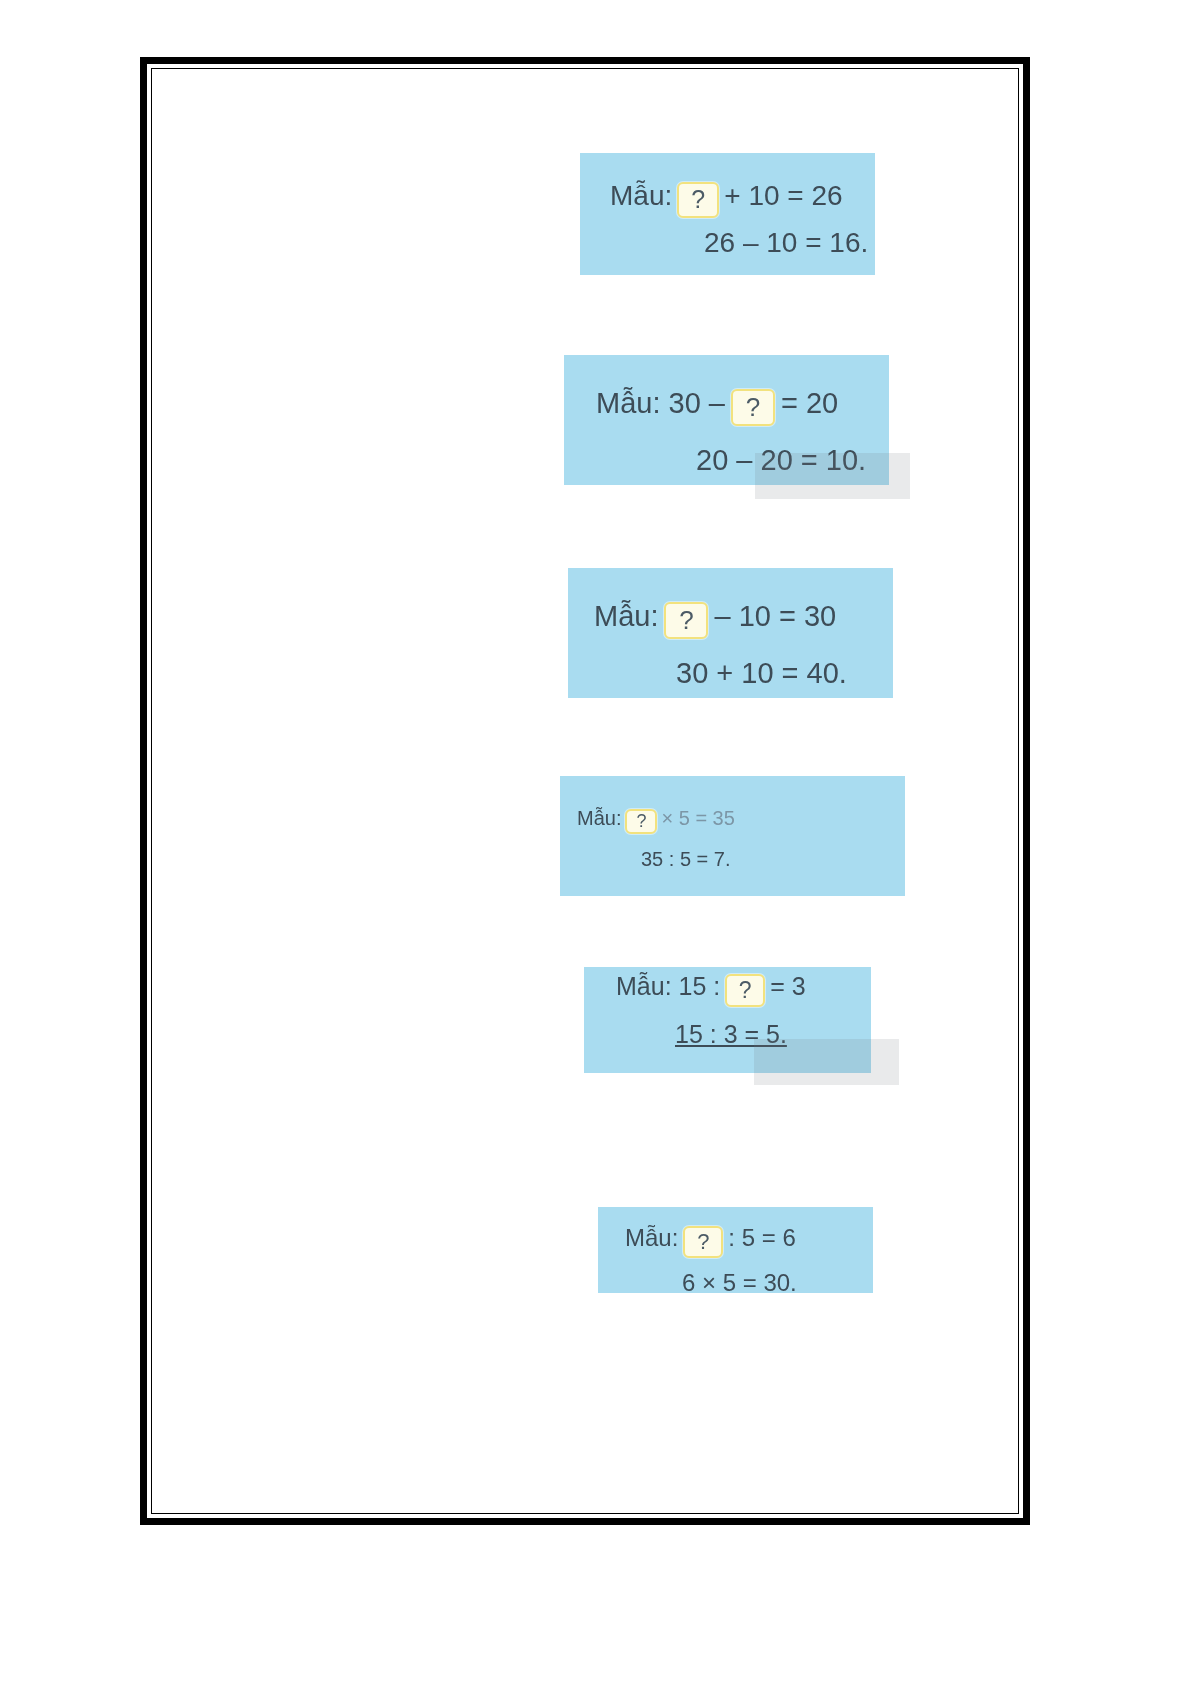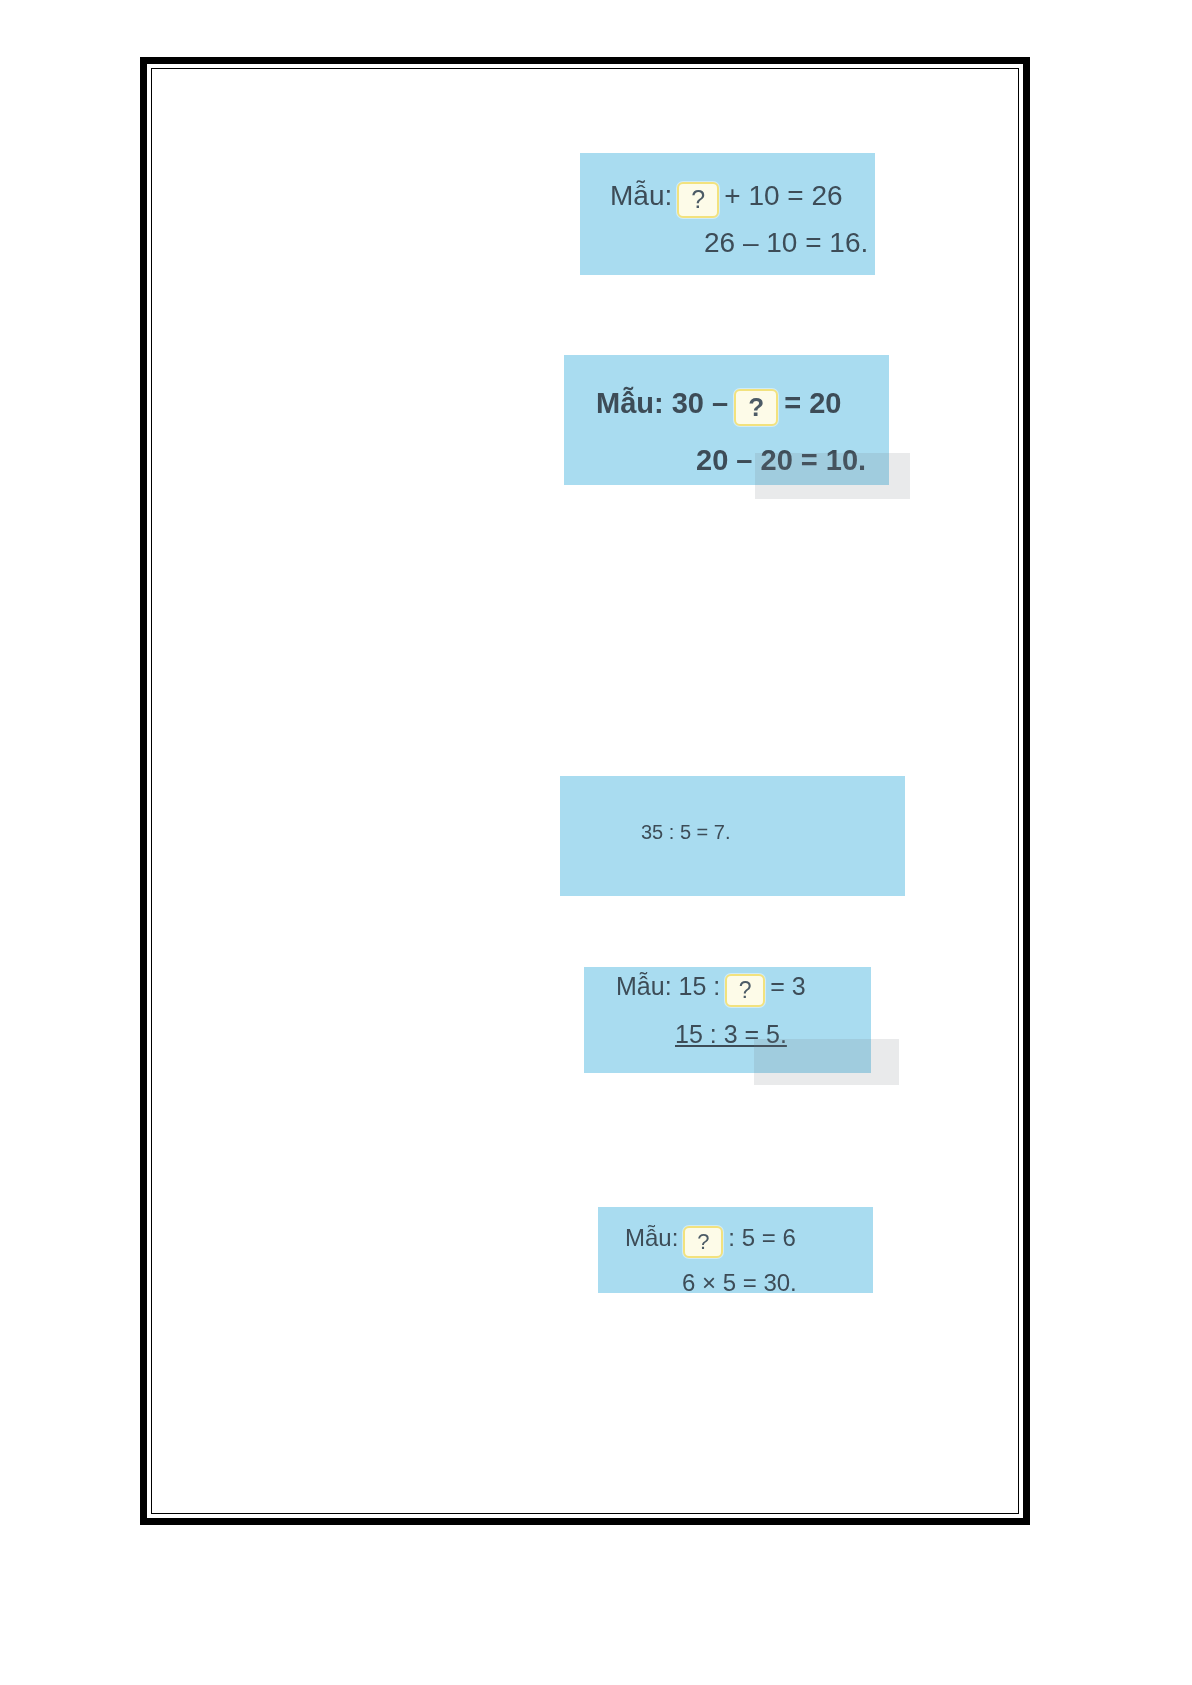--- a/index.html
+++ b/index.html
@@ -51,21 +51,21 @@
     vertical-align:-0.12em;
     box-shadow:0 0 0 1px rgba(255,255,255,.45);
   }
   .op-light{color:#7c96a6;}
 
   
   #box-1{left:433px;top:89px;width:295px;height:122px;font-size:28px;padding:26px 0 0 30px;}
   #box-1 .q-box{width:30px;padding:1px 4px;margin:0 5px;font-size:25px;}
   #box-1 .ex-line.l2{margin-left:94px;margin-top:8px;}
 
-  #box-2{left:417px;top:291px;width:325px;height:130px;font-size:29px;padding:31px 0 0 32px;font-weight:bold;}
+  #box-2{left:417px;top:291px;width:325px;height:130px;font-size:29px;padding:31px 0 0 32px;}
   #box-2 .q-box{width:32px;padding:1px 4px;margin:0 6px;font-size:26px;}
   #box-2 .ex-line.l2{margin-left:100px;margin-top:17px;}
 
   #box-3{left:421px;top:504px;width:325px;height:130px;font-size:29px;padding:31px 0 0 26px;}
   #box-3 .q-box{width:32px;padding:1px 4px;margin:0 6px;font-size:26px;}
   #box-3 .ex-line.l2{margin-left:82px;margin-top:17px;}
 
   #box-4{left:413px;top:712px;width:345px;height:120px;font-size:20px;padding:31px 0 0 17px;}
   #box-4 .q-box{width:22px;padding:0 3px;margin:0 4px;font-size:18px;}
   #box-4 .ex-line.l2{margin-left:64px;margin-top:14px;}
@@ -96,22 +96,27 @@
   <div class="ex-box" id="box-1">
     <span class="ex-line l1"><span>Mẫu:</span><span></span><span class="q-box">?</span><span>+ 10 = 26</span></span>
     <span class="ex-line l2">26 – 10 = 16.</span>
   </div>
 
   <div class="ex-box" id="box-2">
     <span class="ex-line l1"><span>Mẫu:</span>&nbsp;<span>30 –</span><span class="q-box">?</span><span>= 20</span></span>
     <span class="ex-line l2">20 – 20 = 10.</span>
   </div>
 
+  <div class="ex-box" id="box-3">
+    <span class="ex-line l1"><span>Mẫu:</span><span></span><span class="q-box">?</span><span>– 10 = 30</span></span>
+    <span class="ex-line l2">30 + 10 = 40.</span>
+  </div>
 
   <div class="ex-box" id="box-4">
+    <span class="ex-line l1"><span>Mẫu:</span><span></span><span class="q-box">?</span><span class="op-light">× 5 = 35</span></span>
     <span class="ex-line l2">35 : 5 = 7.</span>
   </div>
 
   <div class="ex-box" id="box-5">
     <span class="ex-line l1"><span>Mẫu:</span>&nbsp;<span>15 :</span><span class="q-box">?</span><span>= 3</span></span>
     <span class="ex-line l2">15 : 3 = 5.</span>
   </div>
 
   <div class="ex-box" id="box-6">
     <span class="ex-line l1"><span>Mẫu:</span><span></span><span class="q-box">?</span><span>: 5 = 6</span></span>

